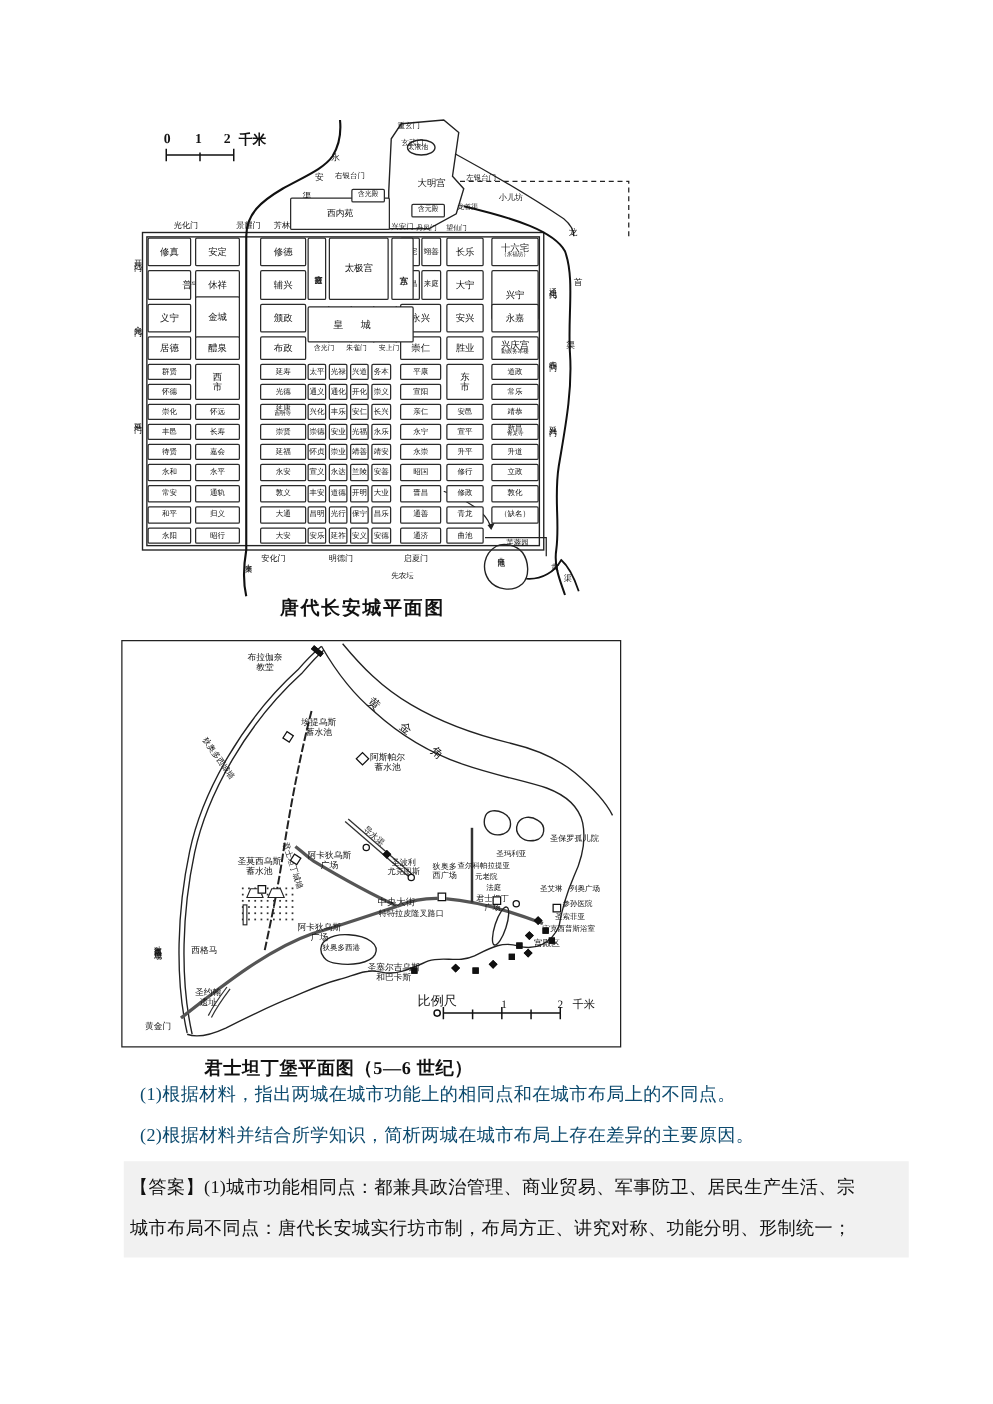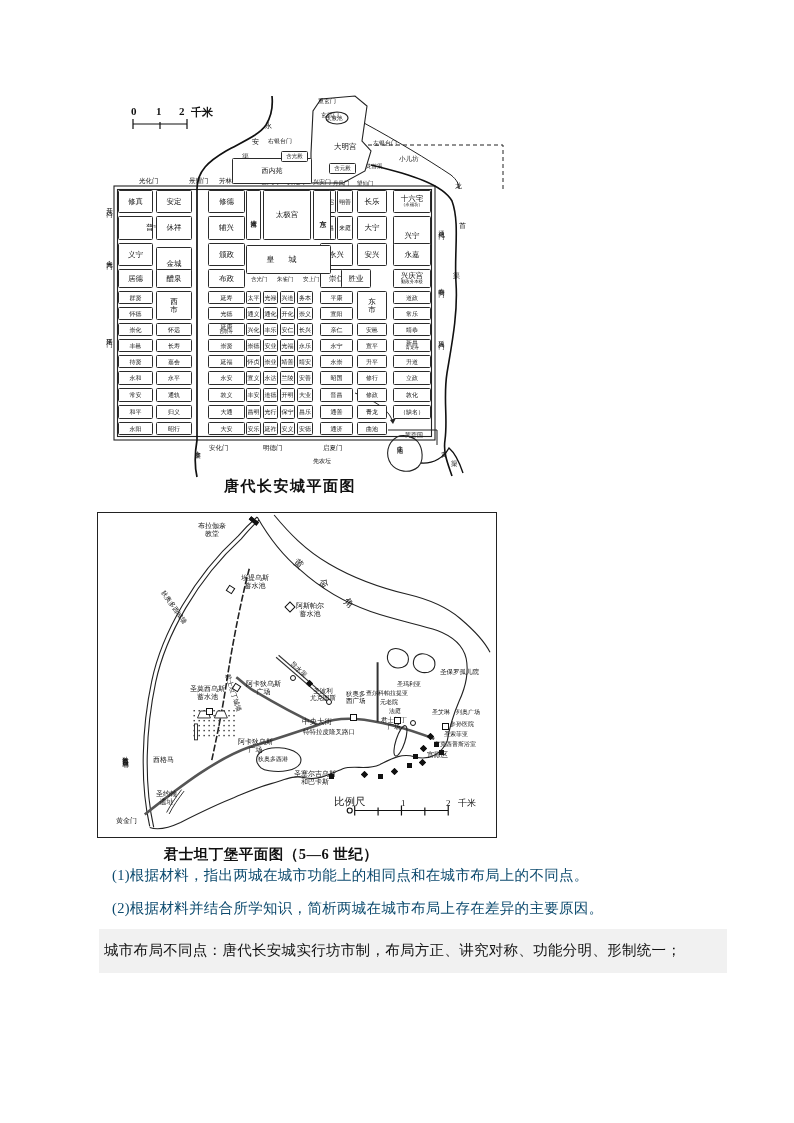--- a/index.html
+++ b/index.html
@@ -72,21 +72,21 @@
       </div>
       <div class="ward" style="left: 51px; top: 123px; width: 36px; height: 24px;">
         <span class="wm" style="font-size: 7.5px;">休祥</span>
       </div>
       <div class="ward" style="left: 103px; top: 123px; width: 37px; height: 24px;">
         <span class="wm" style="font-size: 7.5px;">辅兴</span>
       </div>
       <div class="ward" style="left: 13px; top: 150px; width: 35px; height: 23px;">
         <span class="wm" style="font-size: 7.5px;">义宁</span>
       </div>
-      <div class="ward" style="left: 51px; top: 154px; width: 36px; height: 34px;">
+      <div class="ward" style="left: 51px; top: 144px; width: 36px; height: 34px;">
         <span class="wm" style="font-size: 7.5px;">金城</span>
       </div>
       <div class="ward" style="left: 103px; top: 150px; width: 37px; height: 23px;">
         <span class="wm" style="font-size: 7.5px;">颁政</span>
       </div>
       <div class="ward" style="left: 13px; top: 176px; width: 35px; height: 19px;">
         <span class="wm" style="font-size: 7.5px;">居德</span>
       </div>
       <div class="ward" style="left: 51px; top: 176px; width: 36px; height: 19px;">
         <span class="wm" style="font-size: 7.5px;">醴泉</span>
@@ -312,21 +312,21 @@
       </div>
       <div class="ward" style="left: 252px; top: 150px; width: 30px; height: 23px;">
         <span class="wm" style="font-size: 7.5px;">安兴</span>
       </div>
       <div class="ward" style="left: 288px; top: 150px; width: 38px; height: 23px;">
         <span class="wm" style="font-size: 7.5px;">永嘉</span>
       </div>
       <div class="ward" style="left: 215px; top: 176px; width: 33px; height: 19px;">
         <span class="wm" style="font-size: 7.5px;">崇仁</span>
       </div>
-      <div class="ward" style="left: 236px; top: 176px; width: 30px; height: 19px;">
+      <div class="ward" style="left: 252px; top: 176px; width: 30px; height: 19px;">
         <span class="wm" style="font-size: 7.5px;">胜业</span>
       </div>
       <div class="ward" style="left: 288px; top: 176px; width: 38px; height: 19px;">
         <span class="wm" style="font-size: 7.5px;">兴庆宫</span>
         <span class="sub">勤政务本楼</span>
       </div>
       <div class="ward" style="left: 215px; top: 198px; width: 33px; height: 13px;">
         <span class="wm" style="font-size: 6px;">平康</span>
       </div>
       <div class="ward" style="left: 252px; top: 198px; width: 30px; height: 29px;">
@@ -644,14 +644,15 @@
       <div class="lb" style="left: 303px; top: 285px; font-size: 9px;">1</div>
       <div class="lb" style="left: 348px; top: 285px; font-size: 9px;">2</div>
       <div class="lb" style="left: 360px; top: 285px; font-size: 9px;">千米</div>
     </div>
 </div>
 <div class="cap" id="cap2">君士坦丁堡平面图（5—6 世纪）</div>
 
 <div class="q" id="q1">(1)根据材料，指出两城在城市功能上的相同点和在城市布局上的不同点。</div>
 <div class="q" id="q2">(2)根据材料并结合所学知识，简析两城在城市布局上存在差异的主要原因。</div>
 <div id="answer" style="background: rgb(241, 241, 241);">
+  <div class="al">【答案】(1)城市功能相同点：都兼具政治管理、商业贸易、军事防卫、居民生产生活、宗</div>
   <div class="al">城市布局不同点：唐代长安城实行坊市制，布局方正、讲究对称、功能分明、形制统一；</div>
 </div>
 
 </body></html>

